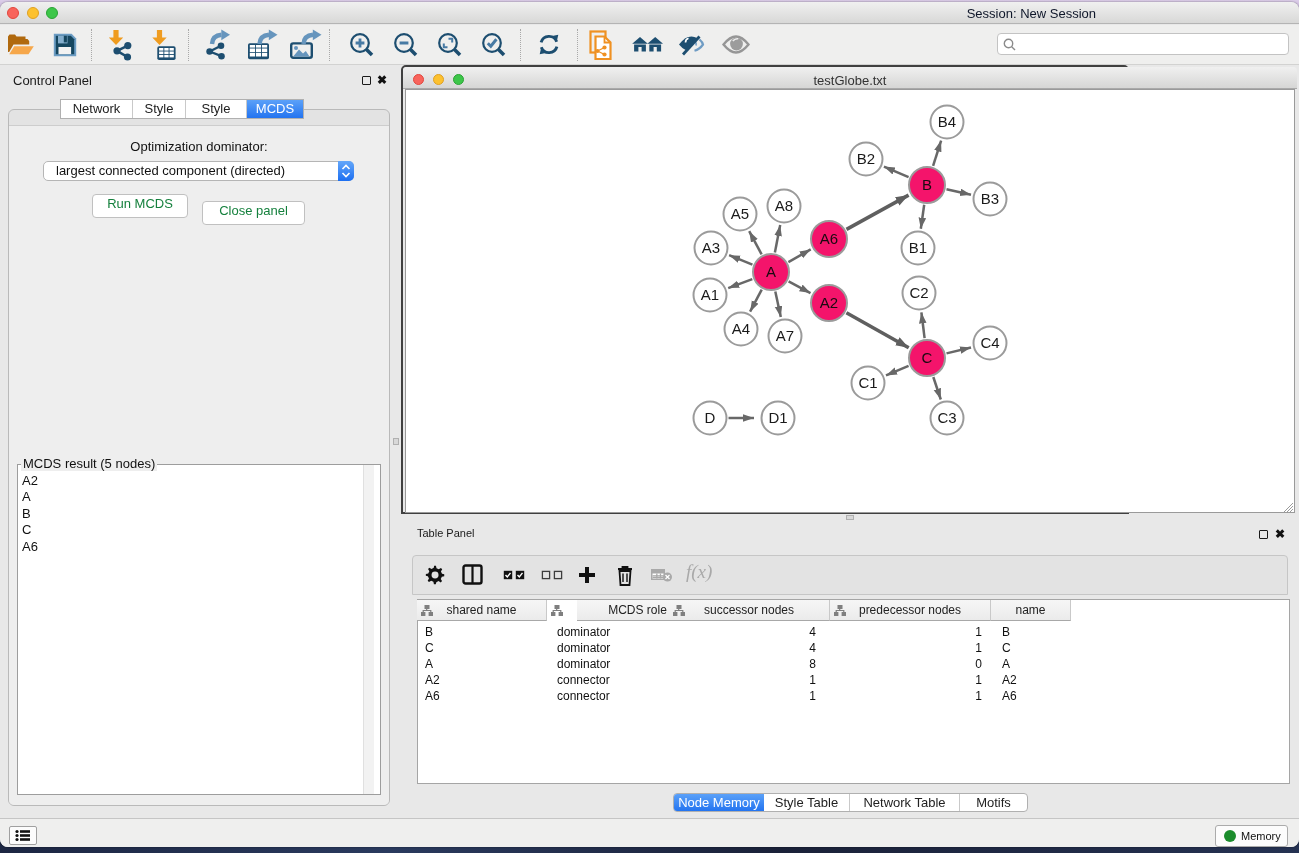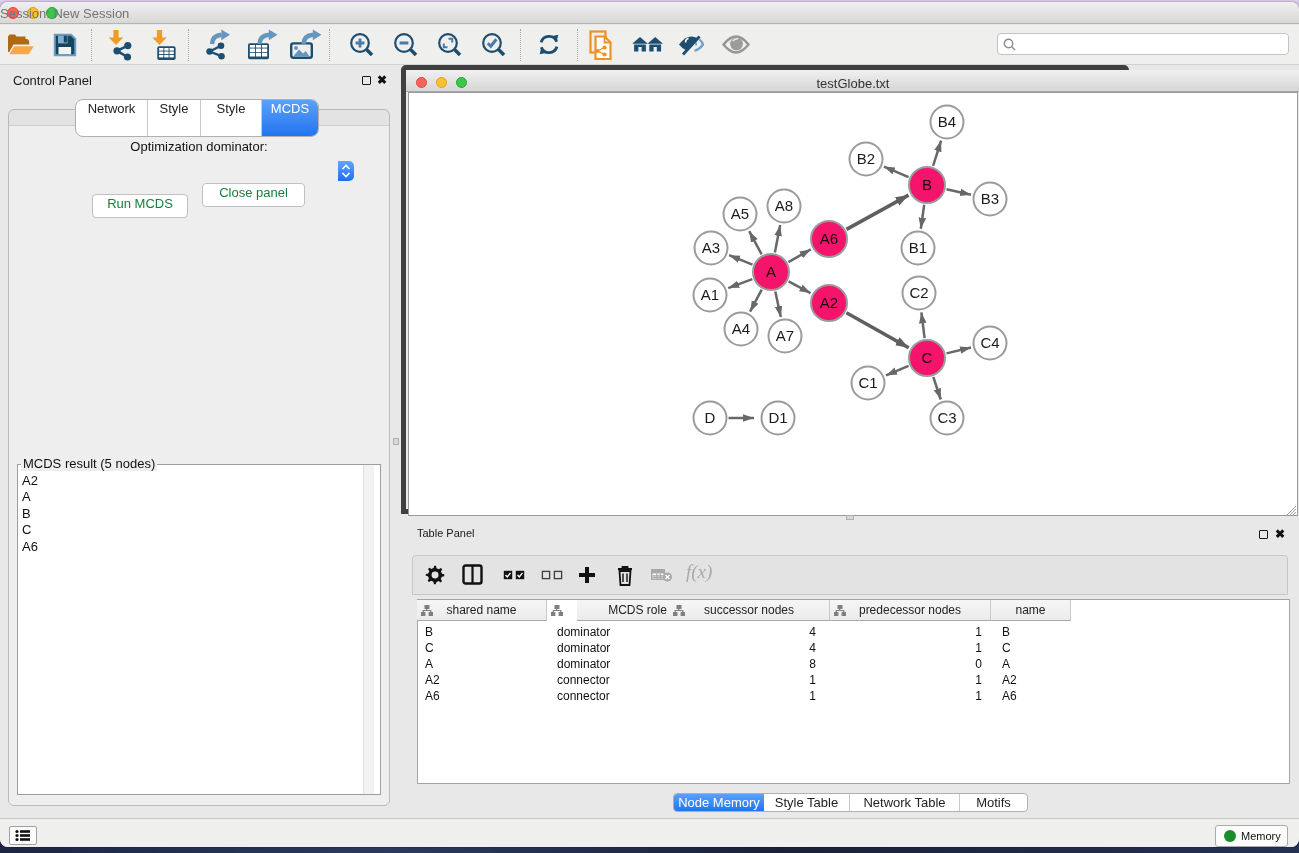--- a/index.html
+++ b/index.html
@@ -2,43 +2,43 @@
 <html><head><meta charset="utf-8"><style>
 *{margin:0;padding:0;box-sizing:border-box}
 html,body{width:1299px;height:853px;overflow:hidden}
 body{font-family:"Liberation Sans",sans-serif;background:#24304e;position:relative}
 .abs{position:absolute}
 #desktop-top{left:0;top:0;width:1299px;height:12px;background:linear-gradient(#dccee9,#c5b1d8)}
 #desktop-bot{left:0;top:840px;width:1299px;height:13px;background:linear-gradient(90deg,#1c2642,#2a3a5e 30%,#1a2138 60%,#253252)}
 #appwin{left:0;top:2px;width:1299px;height:845px;border-radius:8px;background:#e8e8e8;overflow:hidden;box-shadow:0 0 2px rgba(0,0,0,.5)}
 #titlebar{left:0;top:0;width:1299px;height:22px;background:linear-gradient(#f0f0f0,#d8d8d7);border-bottom:1px solid #b4b4b4}
 .tl{border-radius:50%;width:12px;height:12px;top:5px}
-#titletext{width:1096px;top:4px;text-align:left;font-size:13px;color:#737373}
+#titletext{width:1096px;top:4px;text-align:right;font-size:13px;color:#0f172a}
 #toolbar{left:0;top:23px;width:1299px;height:40px;background:#efefee;border-bottom:1px solid #d2d2d1}
 .sep{top:27px;width:1px;height:32px;border-left:1px dotted #a9a9a9}
 #searchbox{left:997px;top:31px;width:292px;height:22px;background:#fff;border:1px solid #c3c3c3;border-radius:4px}
 
 #cp-title{left:13px;top:71px;font-size:13px;color:#1a1a1a}
 .wicon{width:9px;height:9px;border:1.2px solid #1a1a1a;border-radius:1px}
 .xicon{font-size:12px;color:#111;font-weight:bold}
 #cp-box{left:8px;top:107px;width:382px;height:697px;background:#e3e3e3;border:1px solid #b9b9b9;border-radius:6px}
 #cp-inner{left:9px;top:123px;width:380px;height:680px;background:#eeeeee;border-top:1px solid #cdcdcd;border-radius:0 0 5px 5px}
-#tabs{left:75px;top:97px;height:38px;display:flex;border:1px solid #b0b0b0;border-radius:8px;background:#fff;overflow:hidden}
+#tabs{left:60px;top:97px;height:20px;display:flex;border:1px solid #b0b0b0;border-radius:0;background:#fff;overflow:hidden}
 .tab{font-size:13px;color:#222;text-align:center;line-height:18px;border-right:1px solid #c9c9c9}
 .tabsel{background:linear-gradient(#5ba1f9,#2374f0);color:#fff;border-right:none}
 #optlabel{left:8px;top:137px;width:382px;text-align:center;font-size:13px;color:#111}
 #dropdown{left:43px;top:159px;width:311px;height:20px;background:#fff;border:1px solid #b5b5b5;border-radius:5px;font-size:13px;color:#111;line-height:18px;padding-left:12px}
 #ddcap{left:338px;top:159px;width:16px;height:20px;border-radius:0 5px 5px 0;background:linear-gradient(#64a7fa,#1d6ff1)}
 .btn{height:24px;background:#fff;border:1px solid #c0c0c0;border-radius:4px;font-size:13px;color:#15803d;text-align:center;line-height:17px}
 #resbox{left:17px;top:462px;width:364px;height:331px;border:1px solid #9d9d9d;background:#fff}
 #reslabel{left:21px;top:454px;font-size:13px;color:#111;background:#eeeeee;padding:0 2px}
 #reslist{left:22px;top:471px;font-size:13px;color:#111;line-height:16.4px}
 #restrack{left:363px;top:463px;width:11px;height:329px;background:#f2f2f2;border-left:1px solid #e0e0e0}
 
-#netwin{left:401px;top:63px;width:728px;height:449px;background:#e9e9e9;border:5px solid #404040;border-radius:5px 5px 0 0}
+#netwin{left:401px;top:63px;width:728px;height:449px;background:#e9e9e9;border:2px solid #404040;border-radius:5px 5px 0 0}
 #nettitle{left:0;top:0;width:894px;height:22px;background:linear-gradient(#f0f0f0,#d6d6d5);border-bottom:1px solid #a9a9a9;border-radius:4px 4px 0 0}
 #netcanvas{left:2px;top:22px;width:890px;height:424px;background:#fff;border:1px solid #9a9a9a}
 
 #tp-title{left:417px;top:525px;font-size:11px;color:#1a1a1a}
 #tp-toolbar{left:412px;top:553px;width:876px;height:40px;background:#e3e3e3;border:1px solid #c6c6c6;border-radius:4px 4px 0 0}
 #tblbox{left:417px;top:597px;width:873px;height:185px;background:#fff;border:1px solid #a5a5a5}
 .th{top:598px;height:21px;background:linear-gradient(#f6f6f6,#ebebeb);border-right:1px solid #c9c9c9;font-size:12px;color:#222;text-align:center;line-height:21px;border-bottom:1px solid #a8a8a8}
 .td{font-size:12px;color:#111;height:16px;line-height:16px}
 
 #btabs{left:673px;top:791px;height:19px;display:flex;border:1px solid #b0b0b0;border-radius:4px;background:#fff;overflow:hidden}
@@ -202,26 +202,27 @@
   <div class="abs xicon" style="left:377px;top:71px">✖</div>
   <div class="abs" id="cp-box"></div>
   <div class="abs" id="cp-inner"></div>
   <div class="abs" id="tabs">
     <div class="tab" style="width:72px">Network</div>
     <div class="tab" style="width:53px">Style</div>
     <div class="tab" style="width:61px">Style</div>
     <div class="tab tabsel" style="width:56px">MCDS</div>
   </div>
   <div class="abs" id="optlabel">Optimization dominator:</div>
+  <div class="abs" id="dropdown">largest connected component (directed)</div>
   <div class="abs" id="ddcap"><svg width="16" height="20" viewBox="0 0 16 20">
         <path d="M4.5 8 L8 4.5 L11.5 8" fill="none" stroke="#fff" stroke-width="1.6"></path>
         <path d="M4.5 12 L8 15.5 L11.5 12" fill="none" stroke="#fff" stroke-width="1.6"></path>
       </svg></div>
   <div class="abs btn" style="left:92px;top:192px;width:96px">Run MCDS</div>
-  <div class="abs btn" style="left:202px;top:181px;width:103px">Close panel</div>
+  <div class="abs btn" style="left:202px;top:199px;width:103px">Close panel</div>
   <div class="abs" id="resbox"></div>
   <div class="abs" id="restrack"></div>
   <div class="abs" id="reslabel">MCDS result (5 nodes)</div>
   <div class="abs" id="reslist">A2<br>A<br>B<br>C<br>A6</div>
 
   <div class="abs" id="netwin">
     <div class="abs" id="nettitle"></div>
     <div class="abs tl" style="left:10px;top:7px;width:11px;height:11px;background:#f8645c;border:0.5px solid #e2463d"></div>
     <div class="abs tl" style="left:30px;top:7px;width:11px;height:11px;background:#fcc12f;border:0.5px solid #dfa023"></div>
     <div class="abs tl" style="left:50px;top:7px;width:11px;height:11px;background:#3dc649;border:0.5px solid #2aa335"></div>

